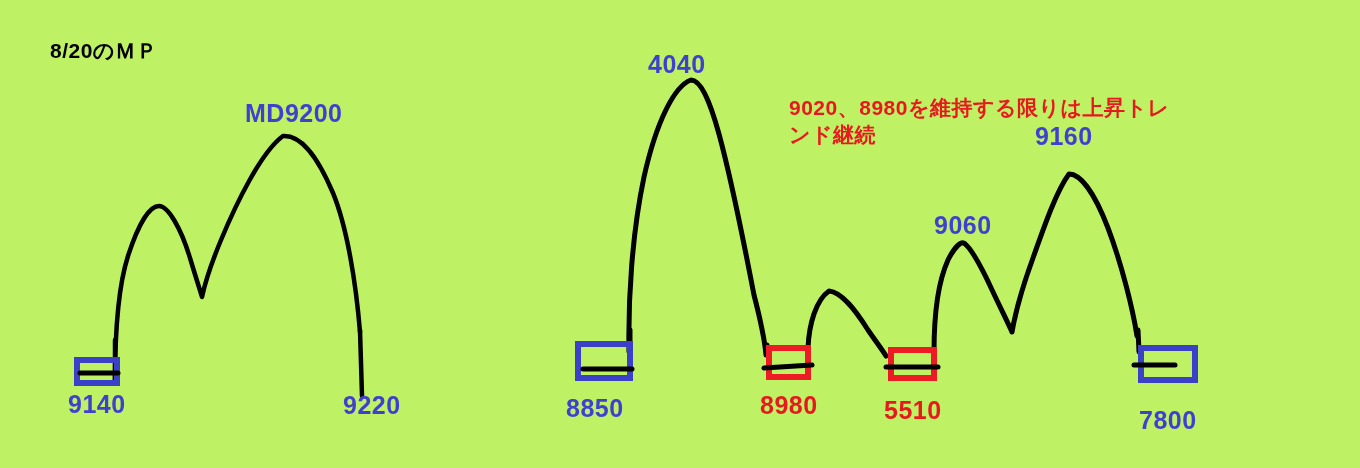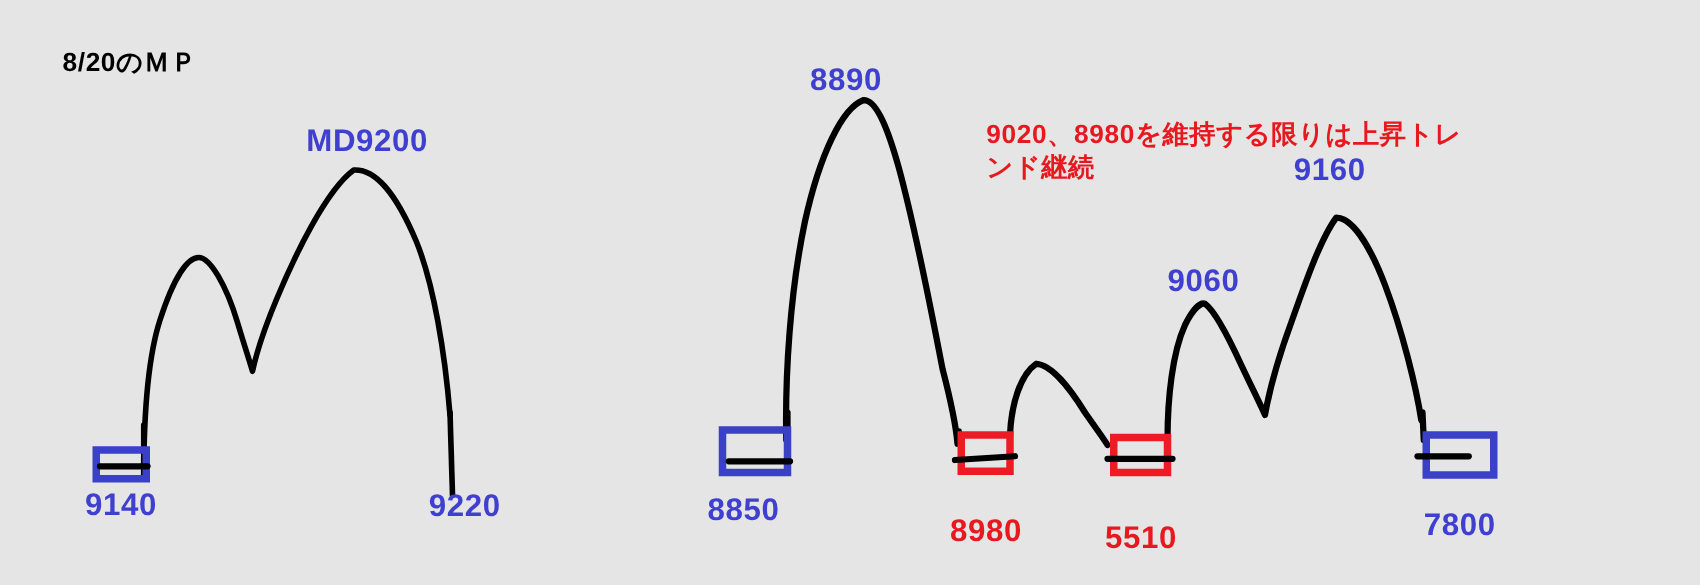--- a/index.html
+++ b/index.html
@@ -7,21 +7,21 @@
     padding: 0;
     background: #ffffff;
   }
   body {
     font-family: "Liberation Sans", "DejaVu Sans", sans-serif;
   }
   #canvas {
     position: relative;
     width: 1360px;
     height: 468px;
-    background: #e5e5e5;
+    background: #bef264;
     overflow: hidden;
   }
   .lbl {
     position: absolute;
     white-space: nowrap;
     font-weight: bold;
     line-height: 1;
   }
   .title-black {
     color: #000000;
@@ -35,21 +35,20 @@
   }
   .val-blue {
     color: #4040D0;
     font-size: 25px;
     letter-spacing: 0.5px;
   }
   .val-red {
     color: #E8191E;
     font-size: 25px;
     letter-spacing: 0.5px;
-    margin-top: 20px;
   }
   .mp-box {
     position: absolute;
     box-sizing: border-box;
     background: transparent;
   }
   .box-blue { border: 6px solid #3A40C8; }
   .box-red  { border: 6px solid #ED1C24; }
   svg.curves {
     position: absolute;
@@ -120,21 +119,21 @@
 
   <div class="lbl val-blue" style="left:68px; top:392px;">9140</div>
 
   <div class="lbl val-blue" style="left:343px; top:393px;">9220</div>
 
 
   <div class="lbl note-red" style="left:789px; top:84px;margin-top:13px;">9020、8980を維持する限りは上昇トレ</div>
 
   <div class="lbl note-red" style="left:789px; top:124px;">ンド継続</div>
 
-  <div class="lbl val-blue" style="left:648px; top:52px;">8890</div>
+  <div class="lbl val-blue" style="left:648px; top:52px;">4040</div>
 
   <div class="lbl val-blue" style="left:1035px; top:124px;">9160</div>
 
   <div class="lbl val-blue" style="left:934px; top:213px;">9060</div>
 
   <div class="mp-box box-blue" style="left:575px; top:341px; width:58px; height:40px;"></div>
   <div class="lbl val-blue" style="left:566px; top:396px;">8850</div>
 
   <div class="mp-box box-red" style="left:766px; top:345px; width:45px; height:35px;"></div>
   <div class="lbl val-red" style="left:760px; top:393px;">8980</div>

